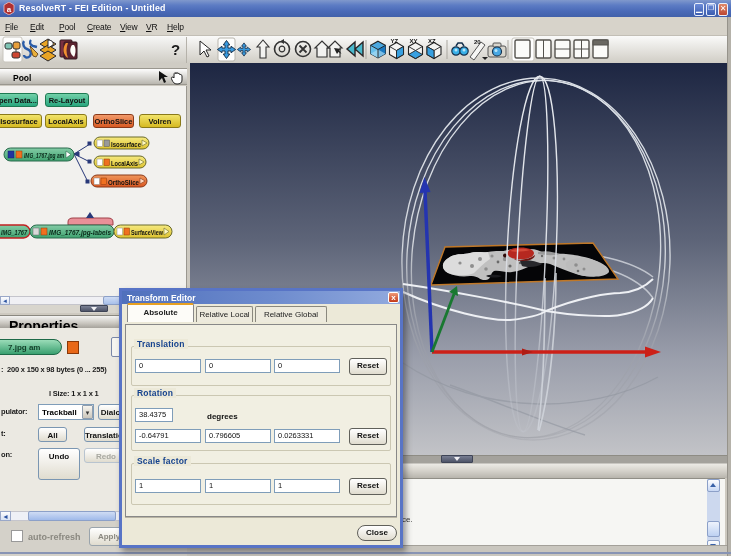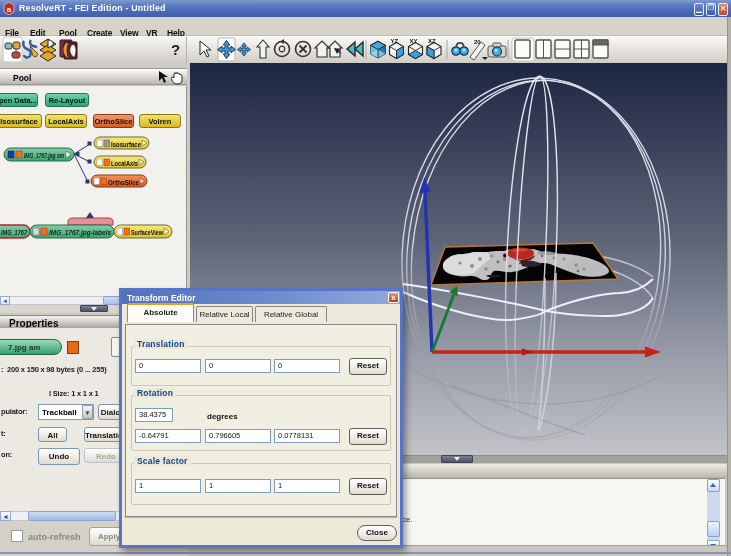--- a/index.html
+++ b/index.html
@@ -4,31 +4,31 @@
 <style>
 * { margin:0; padding:0; box-sizing:border-box; -webkit-font-smoothing:antialiased; }
 html,body { width:731px; height:556px; overflow:hidden; font-family:"Liberation Sans", sans-serif; background:#cdc9c0; }
 .abs { position:absolute; }
 #titlebar { left:0; top:0; width:731px; height:17px;
   background:linear-gradient(#8098cc 0%, #5d7cc4 30%, #4a6ab8 65%, #4160aa 100%); }
 #titleicon { left:3px; top:2px; width:12px; height:13px; }
 #titletext { left:19px; top:3px; color:#fff; font-size:8.8px; font-weight:bold; letter-spacing:0.2px; }
 .winbtn { position:absolute; top:3px; width:10px; height:13px; border-radius:2px; border:1px solid #e8eefc; color:#fff; font-size:8px; text-align:center; }
 #menubar { left:0; top:17px; width:731px; height:19px; background:#d7d3ca; border-bottom:1px solid #c2beb5; }
-.menuitem { position:absolute; top:22px; font-size:8.5px; font-weight:bold; letter-spacing:-0.2px; color:#111;margin-top:6px; }
+.menuitem { position:absolute; top:22px; font-size:8.5px; font-weight:normal; letter-spacing:-0.2px; color:#111; }
 .menuitem u { text-decoration:underline; }
 #toolbar { left:0; top:36px; width:731px; height:27px; background:linear-gradient(#fafaf9, #d0cdc5); }
 #tbleft { left:1px; top:37px; width:186px; height:26px; background:linear-gradient(#f6f6f5, #cfccc4); border-right:1px solid #b5b2aa; }
 #poolheader { left:0; top:68px; width:187px; height:17px; background:linear-gradient(#fdfdfd, #b9b6ae); border-top:1px solid #9a978f; border-bottom:1px solid #9a978f; }
 #pooltitle { left:13px; top:72.5px; font-size:8.5px; font-weight:bold; color:#000; }
 #poolcanvas { left:0; top:86px; width:187px; height:210px; background:#f2f1ee; border-right:1px solid #9a978f; }
 #poolscroll { left:0; top:296px; width:187px; height:9px; background:#f0f0f4; border:1px solid #c5c5cc; }
 #poolsplit { left:0; top:305px; width:187px; height:8px; background:#d8d5cd; }
 #propheader { left:0; top:315px; width:190px; height:13px; background:linear-gradient(#f4f4f3 0%, #c9c6bf 60%, #a5a29b 100%); border-top:1px solid #8a8880; }
-#proptitle { left:9px; top:317.5px; font-size:10px; font-weight:bold; color:#000; }
+#proptitle { left:9px; top:317.5px; font-size:14px; font-weight:bold; color:#000; }
 #propbody { left:0; top:328px; width:190px; height:183px; background:#ebe9e2; }
 #propscroll { left:0; top:511px; width:190px; height:10px; background:#eef0f6; border:1px solid #c5c5cc; }
 #propbottom { left:0; top:521px; width:190px; height:35px; background:#d4d1c9; }
 #vsplit { left:187px; top:68px; width:3px; height:488px; background:#cdc9c0; }
 #viewport { left:190px; top:63px; width:537px; height:392px; }
 #hsplitbar { left:190px; top:455px; width:537px; height:23px; background:linear-gradient(180deg, #a4a29c 0px, #a4a29c 7px, #eceae5 8px, #d8d5ce 14px, #b4b1a9 23px); border-top:1px solid #8e8c84; }
 #console { left:190px; top:478px; width:535px; height:67px; background:#f6f6f3; border-top:1px solid #908e86; border-left:1px solid #908e86; }
 #bottomstrip { left:190px; top:545px; width:537px; height:11px; background:#c9c6be; border-top:1px solid #a3a099; }
 #dialog { left:119px; top:288px; width:284px; height:260px; background:#ece9d8; border:3px solid #5874c6; box-shadow:3px 4px 6px rgba(30,30,40,0.45); }
 #dlgtitle { left:0px; top:0px; width:278px; height:13px; background:linear-gradient(90deg,#5070bc 0%, #6e8cce 55%, #92aade 100%); }
@@ -396,21 +396,21 @@
 <div class="ptext" style="left:1px;top:365px;">:&nbsp;&nbsp;200 x 150 x 98 bytes (0 ... 255)</div>
 <div class="ptext" style="left:1px;top:389px;margin-left:48px;">l Size: 1 x 1 x 1</div>
 <div class="ptext" style="left:1px;top:407px;">pulator:</div>
 <div class="abs" style="left:38px;top:404px;width:56px;height:16px;background:#fff;border:1px solid #7f9db9;font-size:8px;font-weight:bold;padding:3px 0 0 3px;">Trackball</div>
 <div class="abs" style="left:82px;top:405px;width:11px;height:14px;background:linear-gradient(#f6f4ee,#cbc6bb);border:1px solid #8f9dad;border-radius:1px;font-size:7px;color:#333;text-align:center;line-height:13px;">▾</div>
 <div class="btn" style="left:98px;top:404px;width:30px;height:16px;padding-top:3px;border-color:#7a96b2;">Dialog</div>
 <div class="ptext" style="left:1px;top:429px;">t:</div>
 <div class="btn" style="left:38px;top:427px;width:29px;height:15px;padding-top:2.5px;border-color:#7a96b2;">All</div>
 <div class="btn" style="left:84px;top:427px;width:44px;height:15px;padding-top:2.5px;border-color:#7a96b2;">Translation</div>
 <div class="ptext" style="left:1px;top:450px;">on:</div>
-<div class="btn" style="left:38px;top:448px;width:42px;height:17px;padding-top:2.5px;border-color:#7a96b2;">Undo</div>
+<div class="btn" style="left:38px;top:448px;width:42px;height:32px;padding-top:2.5px;border-color:#7a96b2;">Undo</div>
 <div class="btn" style="left:84px;top:448px;width:44px;height:15px;padding-top:2.5px;color:#a8a8a0;border-color:#b8c4d0;">Redo</div>
 <div id="propscroll" class="abs"></div>
 <div class="abs" style="left:0px;top:511px;width:11px;height:10px;background:linear-gradient(#fdfdfe,#d8e2f4);border:1px solid #9aa8c8;font-size:8px;color:#2a52a0;text-align:center;line-height:9px;">◂</div>
 <div class="abs" style="left:28px;top:511px;width:88px;height:10px;background:linear-gradient(#cfdcf4,#a0baea);border:1px solid #8ca0c8;border-radius:2px;"></div>
 <div id="propbottom" class="abs"></div>
 <div class="abs" style="left:11px;top:530px;width:12px;height:12px;background:#fff;border:1px solid #999;"></div>
 <div class="abs" style="left:28px;top:532px;font-size:9px;font-weight:bold;color:#8a8880;">auto-refresh</div>
 <div class="btn" style="left:89px;top:527px;width:40px;height:19px;color:#8a8880;border-color:#9aa4ac;padding-top:4px;">Apply</div>
 <div id="vsplit" class="abs"></div>
 <div class="abs" style="left:727px;top:17px;width:4px;height:539px;background:#b5b2aa;border-left:1px solid #96938b;"></div>
@@ -432,21 +432,21 @@
   <div class="fld" style="left:83px;top:68px;width:66px;">0</div>
   <div class="fld" style="left:152px;top:68px;width:66px;">0</div>
   <div class="btn" style="left:227px;top:67px;width:38px;height:17px;">Reset</div>
 
   <div class="grp" style="left:9px;top:104px;width:260px;height:56px;"></div>
   <div class="grplabel" style="left:12px;top:97px;">Rotation</div>
   <div class="fld" style="left:13px;top:117px;width:38px;">38.4375</div>
   <div class="abs" style="left:85px;top:121px;font-size:8px;font-weight:bold;color:#111;">degrees</div>
   <div class="fld" style="left:13px;top:138px;width:66px;">-0.64791</div>
   <div class="fld" style="left:83px;top:138px;width:66px;">0.796605</div>
-  <div class="fld" style="left:152px;top:138px;width:66px;">0.0778131</div>
+  <div class="fld" style="left:152px;top:138px;width:66px;">0.0263331</div>
   <div class="btn" style="left:227px;top:137px;width:38px;height:17px;">Reset</div>
 
   <div class="grp" style="left:9px;top:172px;width:260px;height:42px;"></div>
   <div class="grplabel" style="left:12px;top:165px;">Scale factor</div>
   <div class="fld" style="left:13px;top:188px;width:66px;">1</div>
   <div class="fld" style="left:83px;top:188px;width:66px;">1</div>
   <div class="fld" style="left:152px;top:188px;width:66px;">1</div>
   <div class="btn" style="left:227px;top:187px;width:38px;height:17px;">Reset</div>
   <div class="abs" style="left:3px;top:226px;width:272px;height:1px;background:#b8b4a4;"></div>
   <div class="btn" style="left:235px;top:234px;width:40px;height:16px;border-radius:8px;">Close</div>

